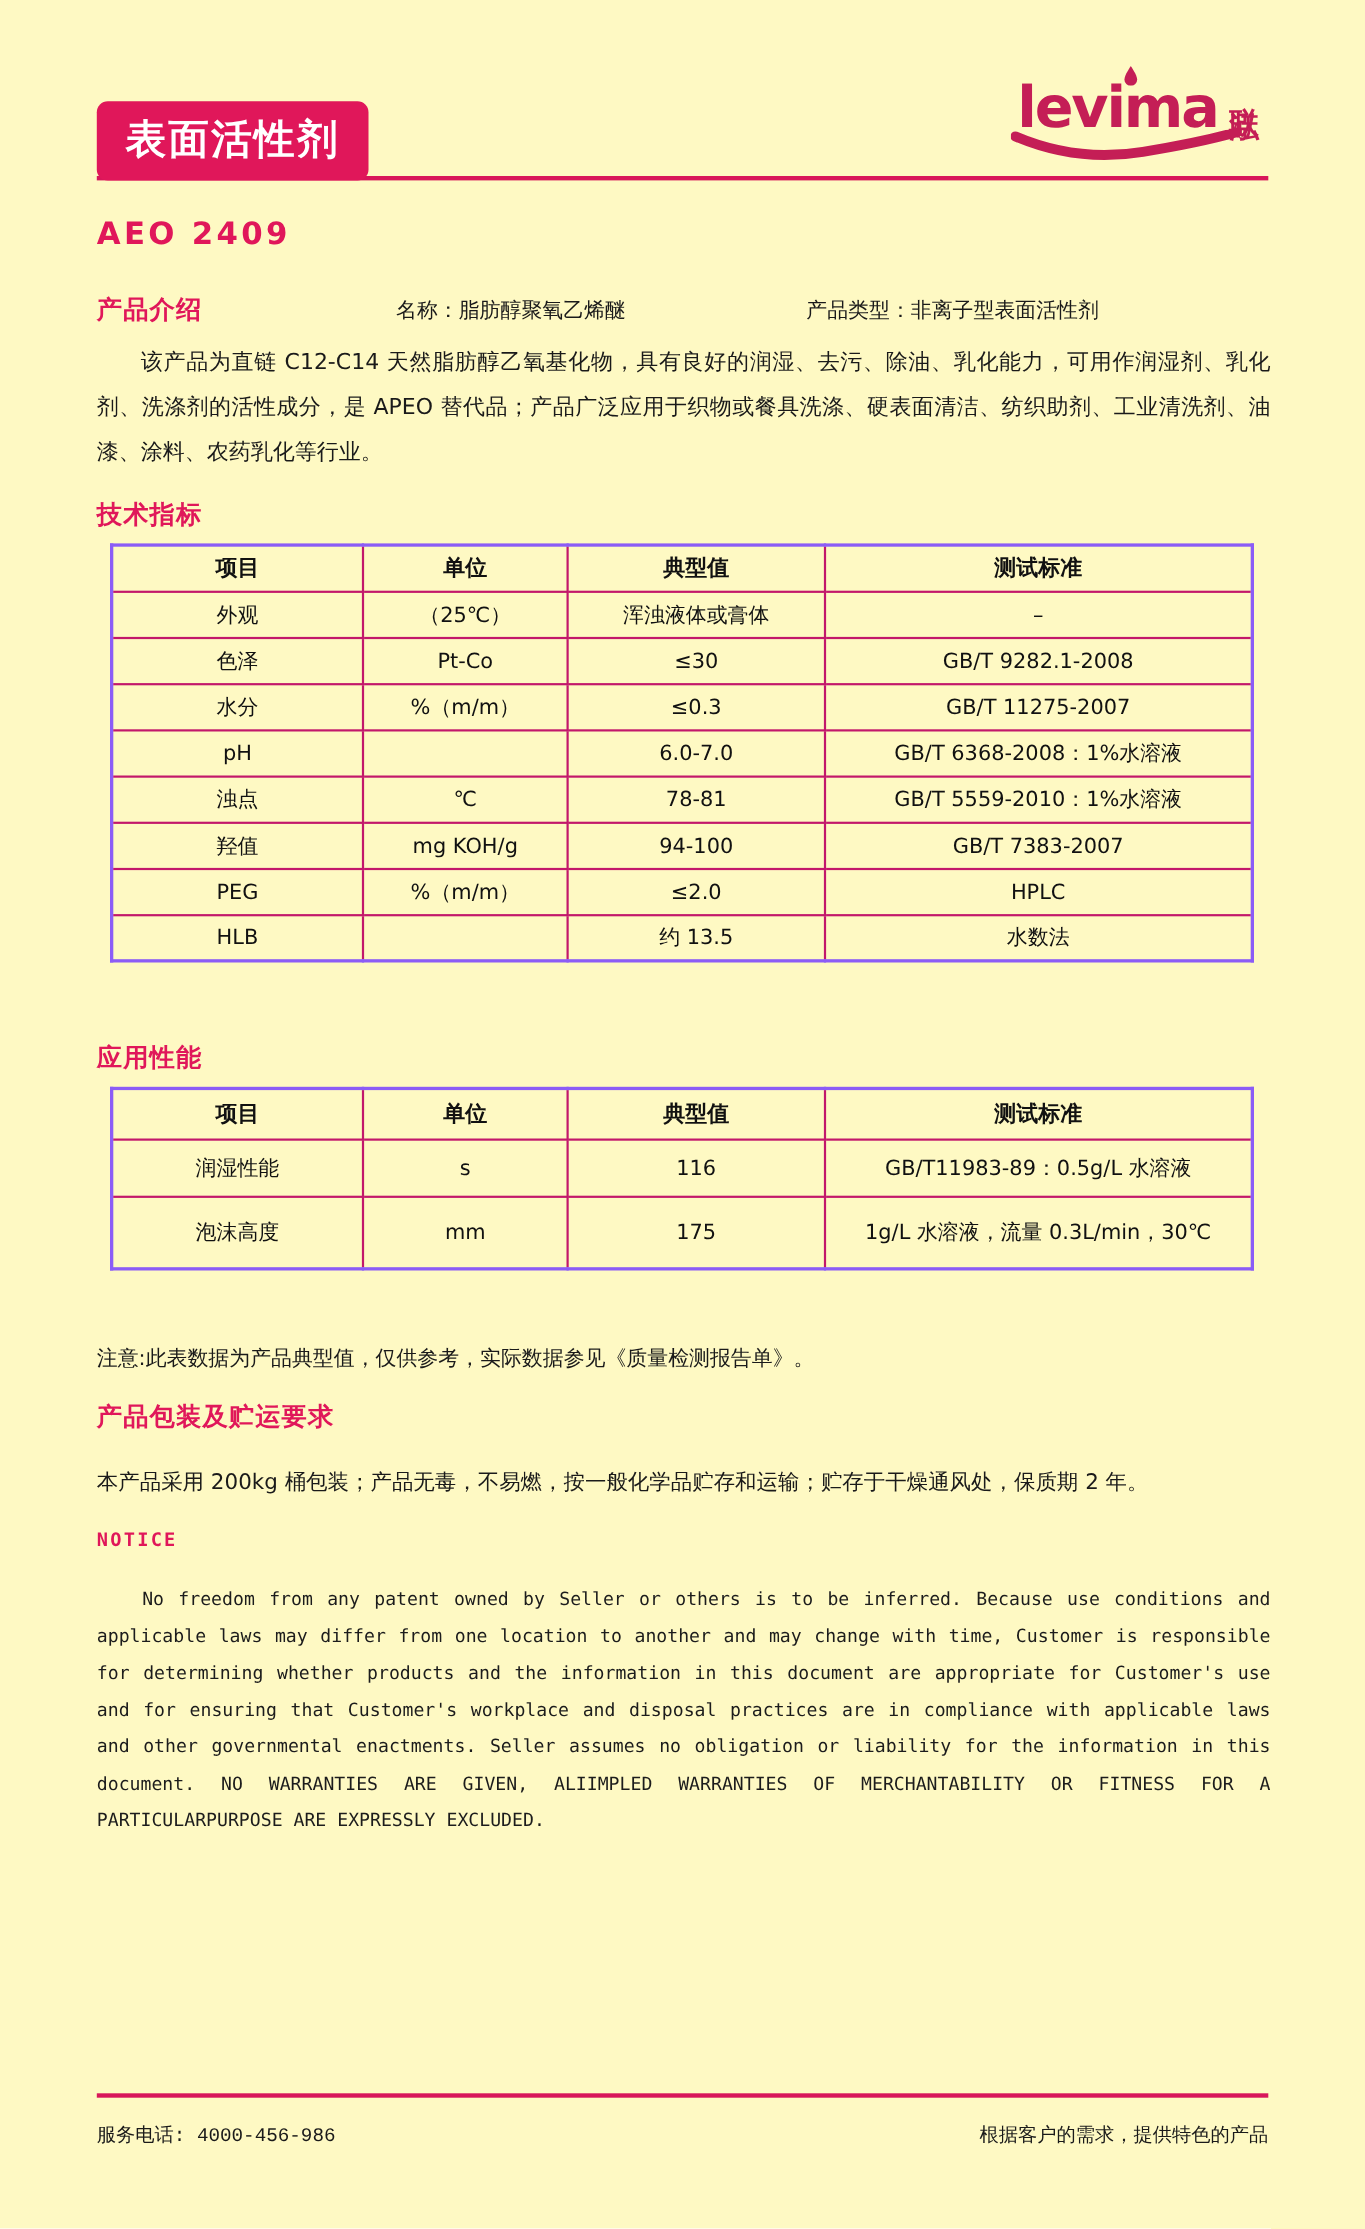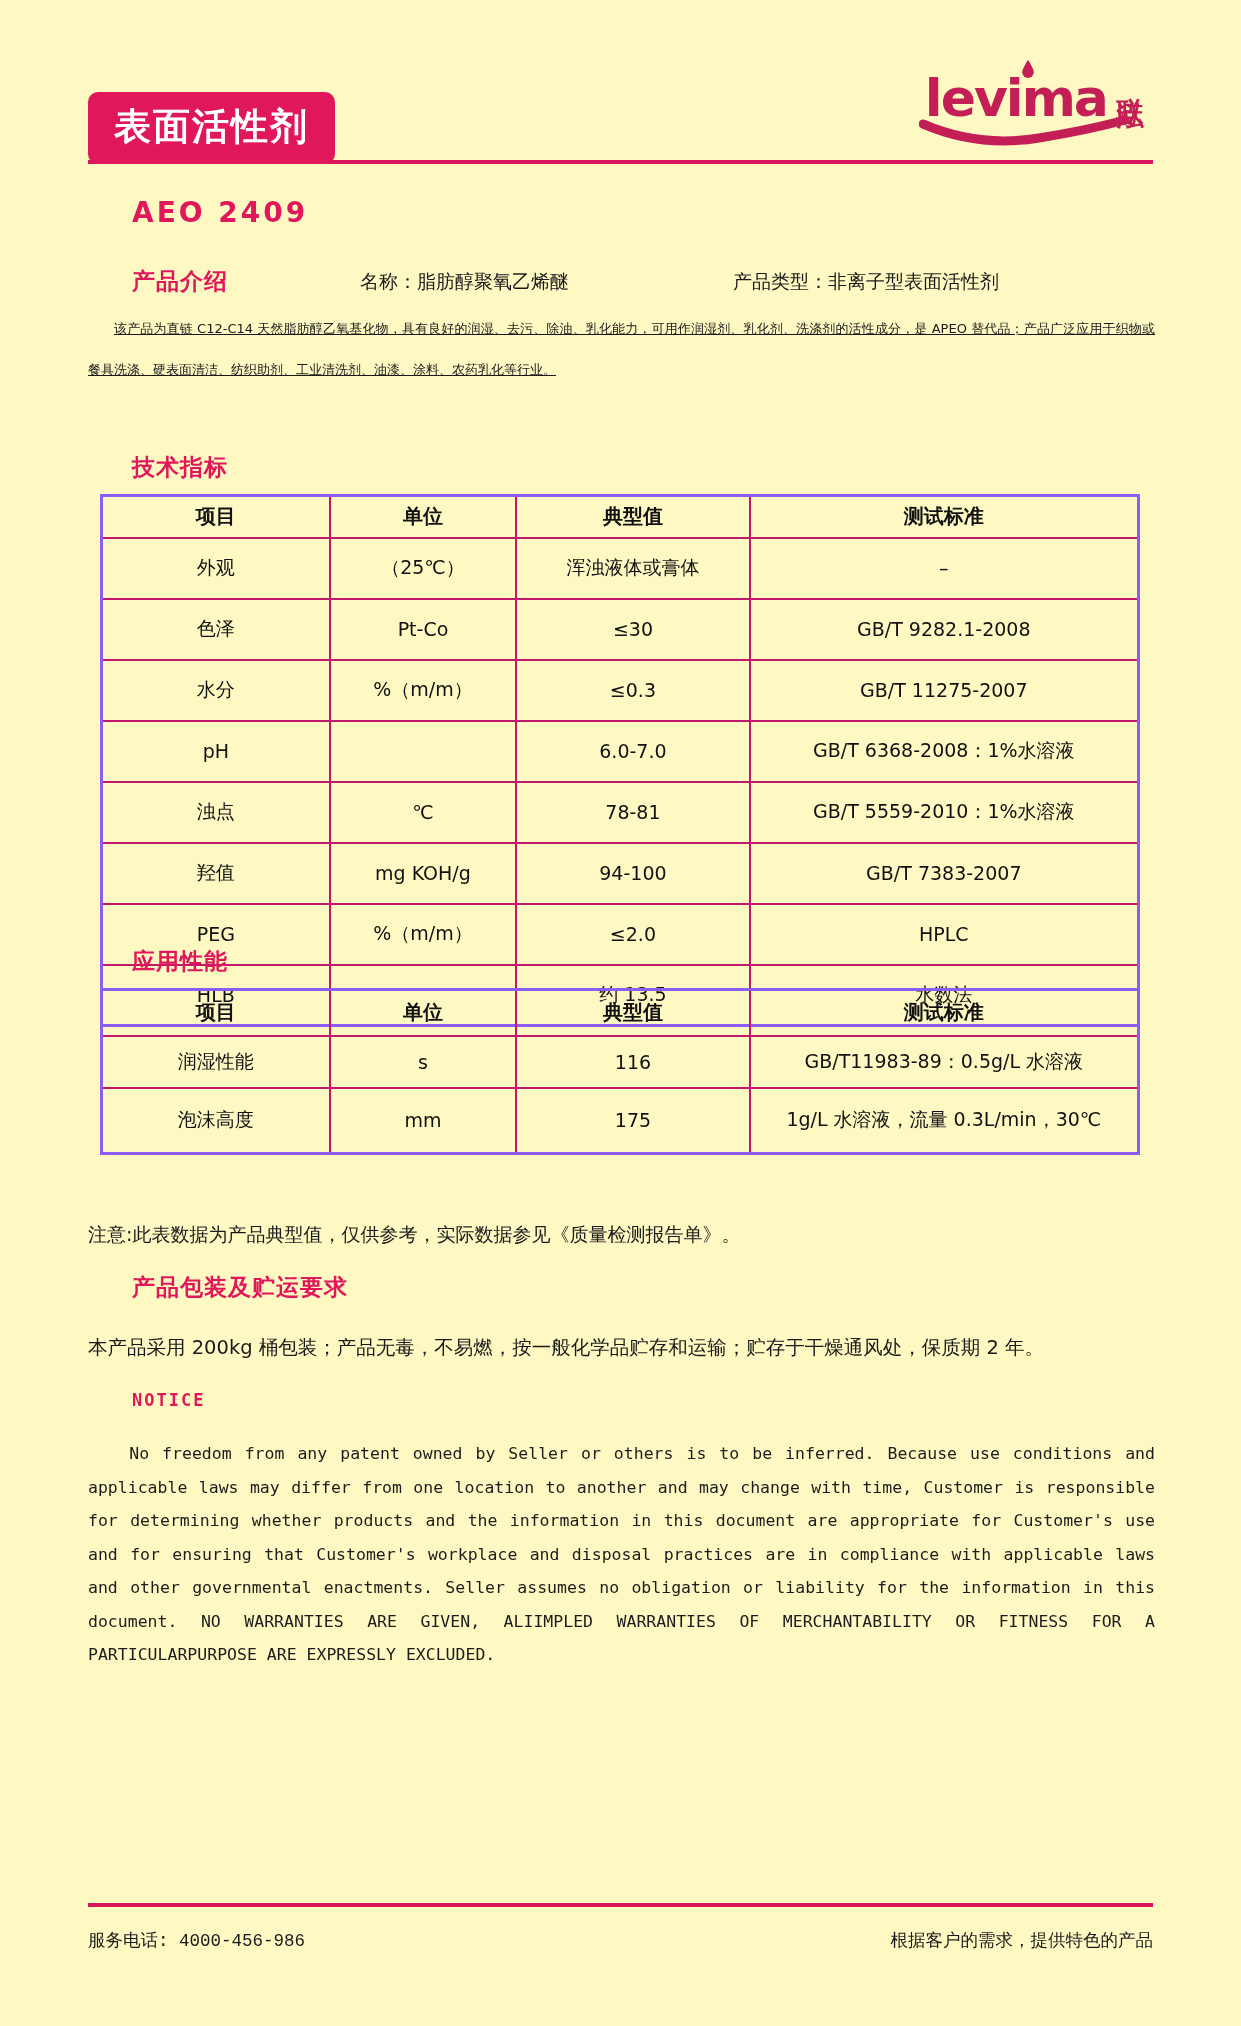--- a/index.html
+++ b/index.html
@@ -16,40 +16,40 @@
   .logo { position:absolute; top:72px; right:95px; display:flex; align-items:flex-start; }
   .logo-word-wrap { position:relative; }
   .logo-word { font-size:52px; font-weight:bold; color:#c41e56; letter-spacing:-2px;
                font-family:"DejaVu Sans", sans-serif; line-height:1; }
   .logo-drop { position:absolute; top:-12px; left:96px; }
   .logo-swoosh { position:absolute; left:-6px; top:46px; }
   .logo-cjk { font-size:27px; font-weight:bold; color:#c41e56; line-height:1.15;
               writing-mode:vertical-rl; text-orientation:upright; margin-left:8px; margin-top:4px; letter-spacing:4px;}
 
   
-  .h-pink { color:#e0175a; font-weight:bold;margin-left:44px; }
+  .h-pink { color:#e0175a; font-weight:bold; }
   .product-title { position:absolute; top:196px; left:88px; font-size:28px; letter-spacing:3px; }
   .sec-heading { font-size:23px; letter-spacing:1px; }
   .intro-row { position:absolute; top:266px; left:88px; right:88px; height:30px; }
   .intro-name { position:absolute; left:272px; top:3px; font-size:19px; color:#1a1a1a; }
   .intro-type { position:absolute; left:645px; top:3px; font-size:19px; color:#1a1a1a; }
-  .intro-body { position:absolute; top:308px; left:88px; right:86px; font-size:13px;
-                line-height:41px; text-align:justify; text-indent:2em; color:#1a1a1a;text-decoration:underline; }
+  .intro-body { position:absolute; top:308px; left:88px; right:86px; font-size:20px;
+                line-height:41px; text-align:justify; text-indent:2em; color:#1a1a1a; }
   .tech-heading { position:absolute; top:452px; left:88px; }
   .app-heading  { position:absolute; top:946px; left:88px; }
 
   
   table.spec { position:absolute; left:100px; width:1040px; border-collapse:collapse;
                table-layout:fixed; font-size:19px; color:#111; text-align:center; }
   table.spec td, table.spec th { border:2px solid #c2186b; vertical-align:middle; padding:2px 4px; }
   table.spec { border:3px solid #8b5cf6; }
   table.spec th { font-weight:bold; font-size:20px; }
   .tech-table { top:494px; }
   .app-table  { top:988px; }
-  .tech-table th { height:42px; } .tech-table td { height:61px; }
+  .tech-table th { height:42px; } .tech-table td { height:42px; }
   .app-table  th { height:46px; }
   .app-table tr.r0 td { height:46px; }
   .app-table tr.r1 td { height:52px; }
   .app-table tr.r2 td { height:66px; }
 
   .note-line { position:absolute; top:1222px; left:88px; right:86px; font-size:19px; color:#1a1a1a; }
   .pack-heading { position:absolute; top:1272px; left:88px; }
   .pack-body { position:absolute; top:1334px; left:88px; right:86px; font-size:19.5px; color:#1a1a1a; }
 
   .notice-heading { position:absolute; top:1390px; left:88px; font-family:"DejaVu Sans Mono", monospace;

